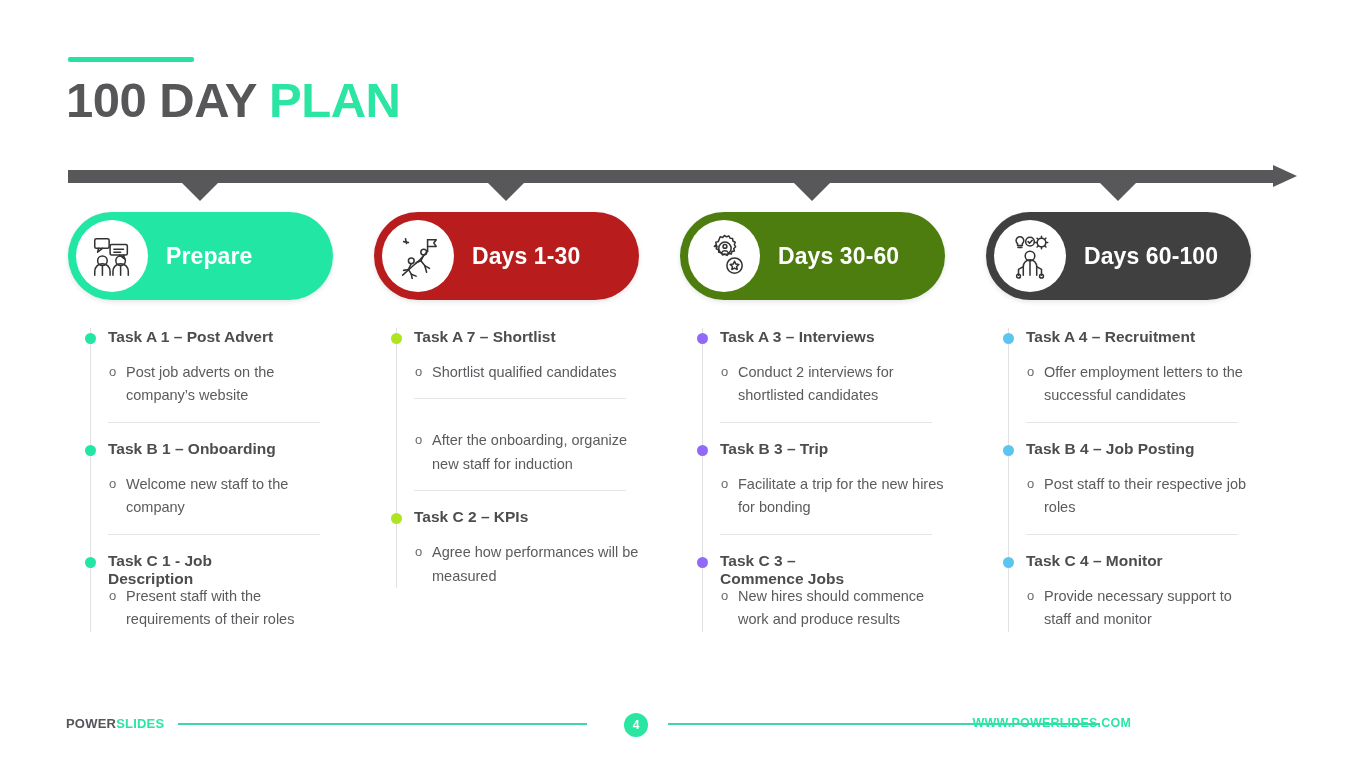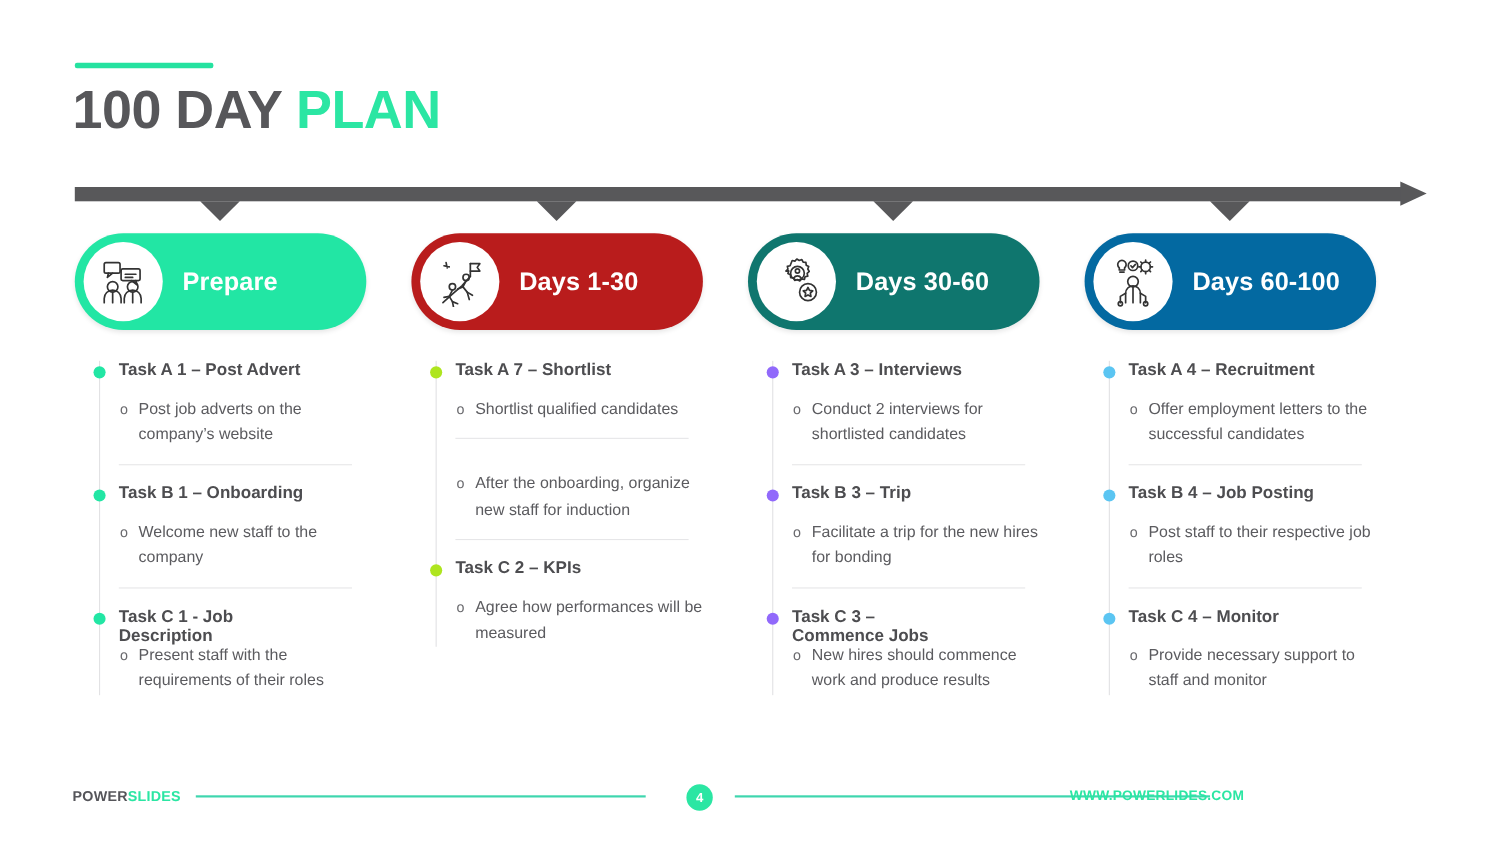--- a/index.html
+++ b/index.html
@@ -278,21 +278,21 @@
           </div>
           <div class="task-sub">
             <span class="sub-marker">o</span>
             <span>Agree how performances will be measured</span>
           </div>
         </div>
       </div>
     </div>
 
     <div class="col col-3">
-      <div class="pill" style="background:#0f766e">
+      <div class="pill" style="background:#4d7c0f">
         <div class="pill-icon">
           <svg viewBox="0 0 48 48" fill="none" stroke="#333" stroke-width="1.6" stroke-linecap="round" stroke-linejoin="round">
             <path d="M20 4l2.6.6 1.8-2 2.3 1.4 2.5-.9 1.2 2.4 2.6.3.3 2.6 2.4 1.2-.9 2.5 1.4 2.3-2 1.8.6 2.6-2.6.6-.6 2.6-2.6-.6-1.8 2-2.3-1.4-2.5.9-1.2-2.4-2.6-.3-.3-2.6-2.4-1.2.9-2.5L14 14l2-1.8-.6-2.6 2.6-.6z"></path>
             <circle cx="25" cy="16" r="6.5"></circle>
             <circle cx="25" cy="14" r="2"></circle>
             <path d="M21.5 20.5a4.2 4.2 0 0 1 7 0"></path>
             <circle cx="35" cy="34" r="8"></circle>
             <path d="M35 29.5l1.4 2.9 3.1.4-2.3 2.2.6 3.1-2.8-1.5-2.8 1.5.6-3.1-2.3-2.2 3.1-.4z"></path>
           </svg>
         </div>
@@ -334,21 +334,21 @@
           </div>
           <div class="task-sub">
             <span class="sub-marker">o</span>
             <span>New hires should commence work and produce results</span>
           </div>
         </div>
       </div>
     </div>
 
     <div class="col col-4">
-      <div class="pill" style="background:#0369a1">
+      <div class="pill" style="background:#404040">
         <div class="pill-icon">
           <svg viewBox="0 0 48 48" fill="none" stroke="#333" stroke-width="1.6" stroke-linecap="round" stroke-linejoin="round">
             <path d="M11 11a4 4 0 1 1 5 0v2h-5z"></path>
               <path d="M11.5 15h4"></path>
             <circle cx="24" cy="9" r="4.5"></circle>
               <path d="M22 9l1.5 1.7L26.3 7.6"></path>
             <circle cx="36" cy="10" r="4.5"></circle>
               <path d="M36 5.5v-2M36 16.5v-2M31.5 10h-2M42.5 10h-2M32.8 6.8l-1.4-1.4M40.6 14.6l-1.4-1.4M32.8 13.2l-1.4 1.4M40.6 5.4l-1.4 1.4"></path>
             <circle cx="24" cy="24" r="5"></circle>
             <path d="M17 44v-9a7 7 0 0 1 14 0v9"></path>

